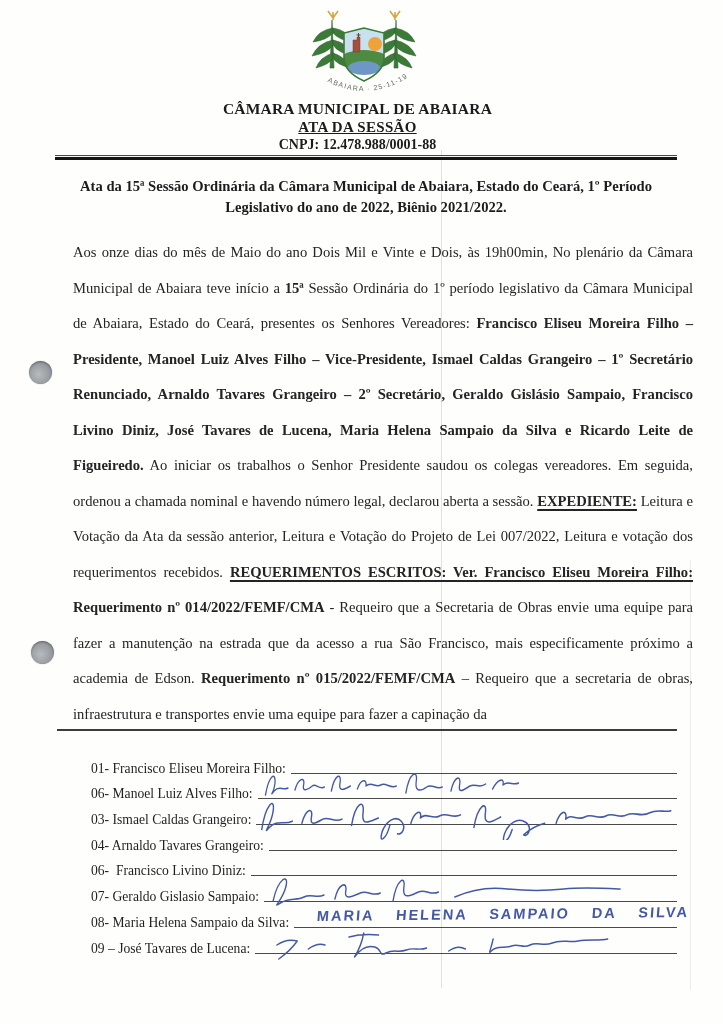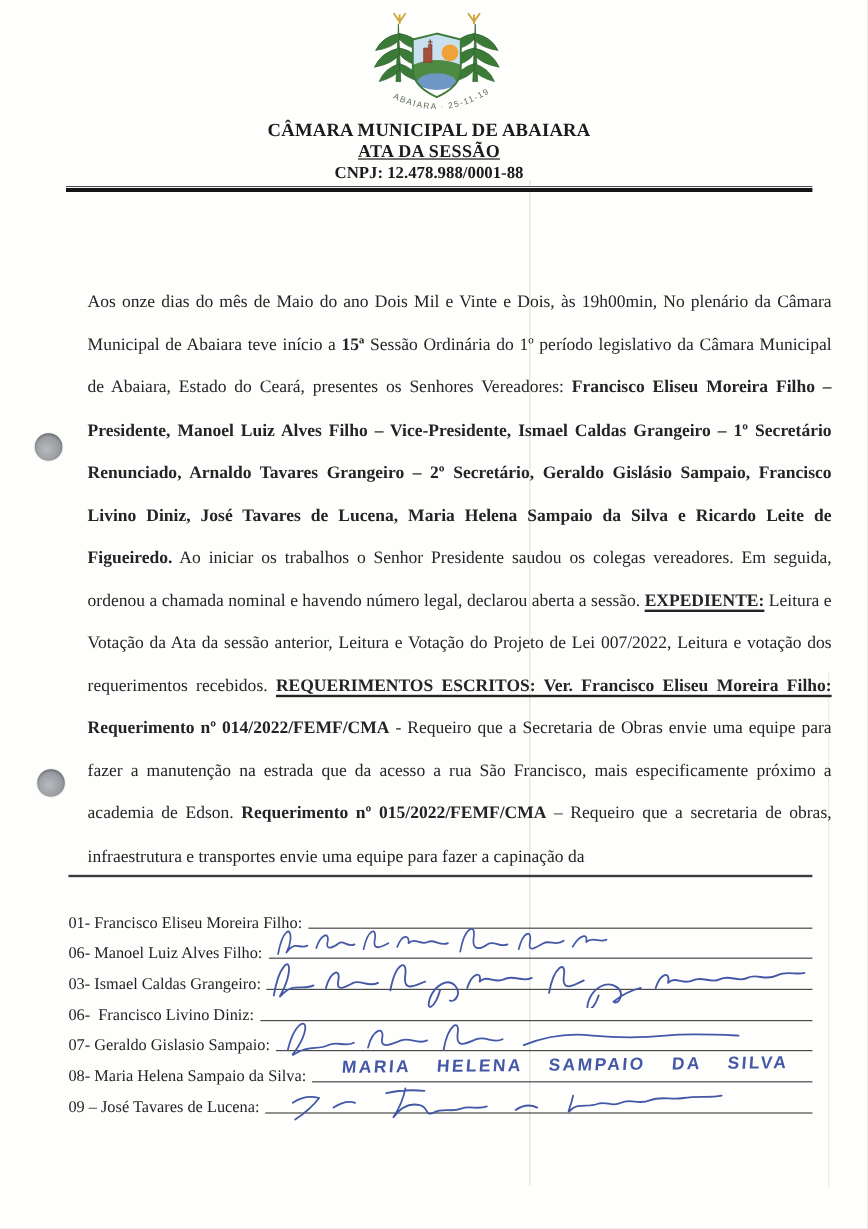--- a/index.html
+++ b/index.html
@@ -36,21 +36,21 @@
   .body-text{position:absolute;left:57px;top:219px;width:620px;margin:16px;
     font-size:14.6px;line-height:35.5px;text-align:justify;color:#242424;}
   .b{font-weight:bold;}
   .bu{font-weight:bold;text-decoration:underline;text-decoration-thickness:1.5px;text-underline-offset:3px;}
 
   .rule-thin{position:absolute;left:57px;top:729px;width:620px;height:0;border-top:2px solid #3c3c3c;}
 
   
   .sign-list{position:absolute;left:57px;top:751px;width:620px;font-size:13.6px;color:#1f1f1f;}
   .sig-row{display:flex;align-items:flex-end;height:25.7px;}
-  .sig-label{white-space:pre;padding-right:5px;}
+  .sig-label{white-space:pre;padding-right:5px;margin-left:34px;}
   .sig-line{flex:1;border-bottom:1.2px solid #4a4a4a;height:100%;position:relative;margin-bottom:3px;}
   .ink{position:absolute;pointer-events:none;}
   .ink svg{width:100%;height:100%;}
   .ink path{fill:none;stroke:#4458a6;stroke-width:1.5;stroke-linecap:round;stroke-linejoin:round;}
   .ink-manoel{left:1%;width:62%;height:34px;bottom:-5px;}
   .ink-ismael{left:0;width:100%;height:46px;bottom:-16px;}
   .ink-geraldo{left:0;width:88%;height:40px;bottom:-10px;}
   .ink-jose{left:2%;width:92%;height:40px;bottom:-10px;}
   .ink-maria{left:6%;width:94%;bottom:1px;height:20px;
     font-family:"Liberation Sans","DejaVu Sans",sans-serif;
@@ -115,20 +115,21 @@
     <text font-size="7" fill="#5f6d55" letter-spacing="1.2" font-family="Liberation Sans, sans-serif">
       <textPath href="#capArc" startOffset="8%">ABAIARA · 25-11-1957</textPath>
     </text>
   </svg>
 
   <div class="hline org">CÂMARA MUNICIPAL DE ABAIARA</div>
   <div class="hline doctype">ATA DA SESSÃO</div>
   <div class="hline cnpj">CNPJ: 12.478.988/0001-88</div>
   <div class="rule-thick"></div>
 
+  <div class="title">Ata da 15ª Sessão Ordinária da Câmara Municipal de Abaiara, Estado do Ceará, 1º Período Legislativo do ano de 2022, Biênio 2021/2022.</div>
 
   <p class="body-text"><span>Aos onze dias do mês de Maio do ano Dois Mil e Vinte e Dois, às 19h00min, No plenário da Câmara Municipal de Abaiara teve início a </span><span class="b">15ª</span><span> Sessão Ordinária do 1º período legislativo da Câmara Municipal de Abaiara, Estado do Ceará, presentes os Senhores Vereadores: </span><span class="b">Francisco Eliseu Moreira Filho – Presidente, Manoel Luiz Alves Filho – Vice-Presidente, Ismael Caldas Grangeiro – 1º Secretário Renunciado, Arnaldo Tavares Grangeiro – 2º Secretário, Geraldo Gislásio Sampaio, Francisco Livino Diniz, José Tavares de Lucena, Maria Helena Sampaio da Silva e Ricardo Leite de Figueiredo.</span><span> Ao iniciar os trabalhos o Senhor Presidente saudou os colegas vereadores. Em seguida, ordenou a chamada nominal e havendo número legal, declarou aberta a sessão. </span><span class="bu">EXPEDIENTE:</span><span> Leitura e Votação da Ata da sessão anterior, Leitura e Votação do Projeto de Lei 007/2022, Leitura e votação dos requerimentos recebidos. </span><span class="bu">REQUERIMENTOS ESCRITOS: Ver. Francisco Eliseu Moreira Filho:</span><span class="b"> Requerimento nº 014/2022/FEMF/CMA</span><span> - Requeiro que a Secretaria de Obras envie uma equipe para fazer a manutenção na estrada que da acesso a rua São Francisco, mais especificamente próximo a academia de Edson. </span><span class="b">Requerimento nº 015/2022/FEMF/CMA</span><span> – Requeiro que a secretaria de obras, infraestrutura e transportes envie uma equipe para fazer a capinação da</span></p>
 
   <div class="rule-thin"></div>
 
   <div class="sign-list">
 
     <div class="sig-row">
       <span class="sig-label">01- Francisco Eliseu Moreira Filho:</span>
       <span class="sig-line"></span>
@@ -149,20 +150,24 @@
       <span class="sig-label">03- Ismael Caldas Grangeiro:</span>
       <span class="sig-line">
         <span class="ink ink-ismael">
           <svg viewBox="0 0 440 44" preserveAspectRatio="none">
               <path d="M6,34 C10,10 20,2 18,16 C16,30 6,40 14,32 C22,24 30,30 38,26 M48,28 C52,14 60,12 58,22 C56,32 64,27 70,24 C76,21 82,28 90,24 M100,30 C104,8 114,4 112,18 C110,32 120,26 128,23 M140,30 C136,44 128,48 132,36 C136,26 146,20 152,26 C158,32 152,40 148,38 M162,28 C166,16 174,14 172,23 C178,17 184,25 192,21 C200,17 206,24 214,20 M228,32 C232,10 242,6 240,18 C238,32 248,26 256,22 M268,34 C264,46 256,50 260,38 C264,28 274,22 282,27 C290,32 284,42 280,39 C286,34 294,30 302,28 M314,28 C318,16 326,14 324,24 C330,18 336,26 344,22 C352,18 358,25 366,21 C374,17 380,24 388,20 C396,16 402,23 412,18 C420,14 428,18 434,16"></path>
             </svg>
         </span>
       </span>
     </div>
 
+    <div class="sig-row">
+      <span class="sig-label">04- Arnaldo Tavares Grangeiro:</span>
+      <span class="sig-line"></span>
+    </div>
 
 
     <div class="sig-row">
       <span class="sig-label">06-  Francisco Livino Diniz:</span>
       <span class="sig-line"></span>
     </div>
 
     <div class="sig-row">
       <span class="sig-label">07- Geraldo Gislasio Sampaio:</span>
       <span class="sig-line">

